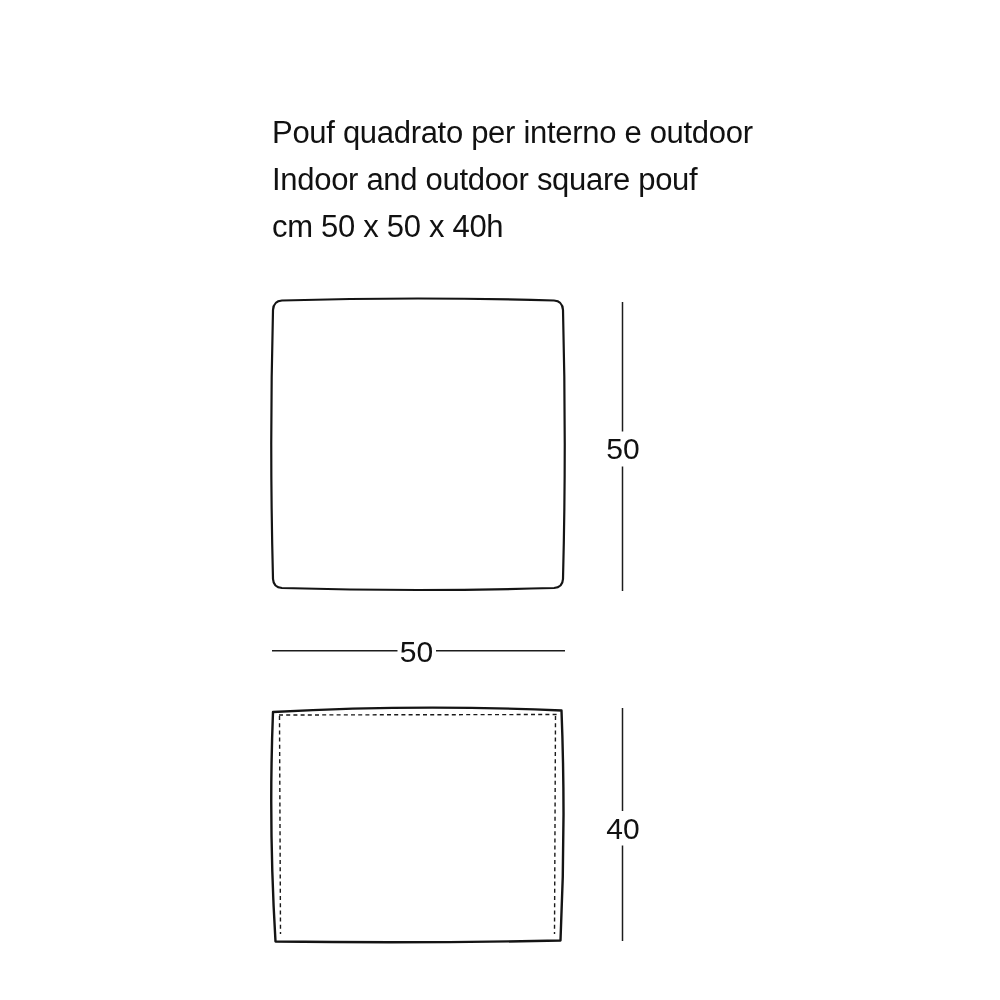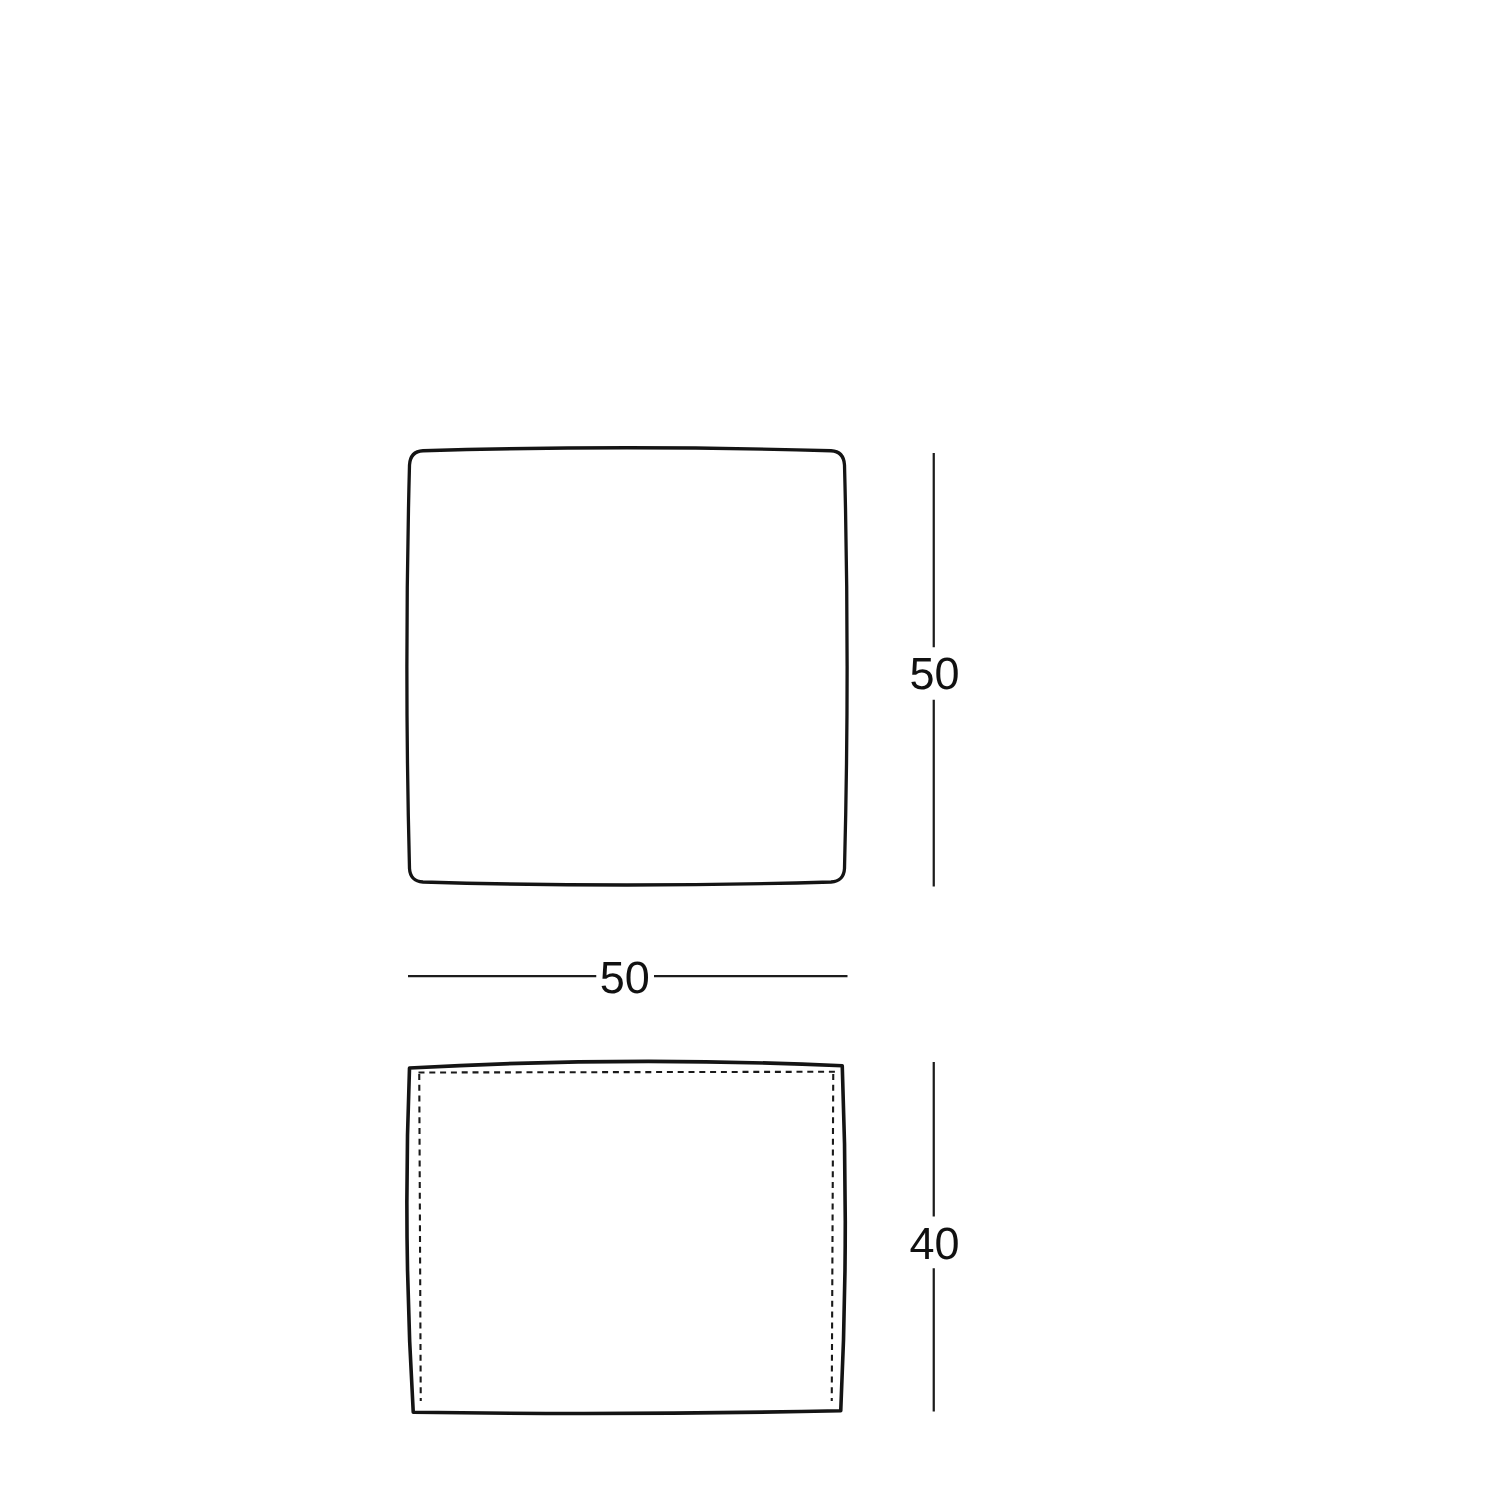--- a/index.html
+++ b/index.html
@@ -53,20 +53,25 @@
     font-family: "Liberation Sans", sans-serif;
     font-size: 30px;
     text-anchor: middle;
   }
 </style>
 </head>
 <body>
 
 <div id="canvas">
 
+  <div class="title-block">
+    <div>Pouf quadrato per interno e outdoor</div>
+    <div>Indoor and outdoor square pouf</div>
+    <div>cm 50 x 50 x 40h</div>
+  </div>
 
   <svg class="drawing-svg" width="1000" height="1000" viewBox="0 0 1000 1000">
 
     <path class="outline" d="M 282 300.5
              Q 418 296.5 554 300.5
              Q 562.5 301 563 310
              Q 566.5 444 563 579
              Q 562.5 587.5 554 588
              Q 418 592 282 588
              Q 273.5 587.5 273 579

